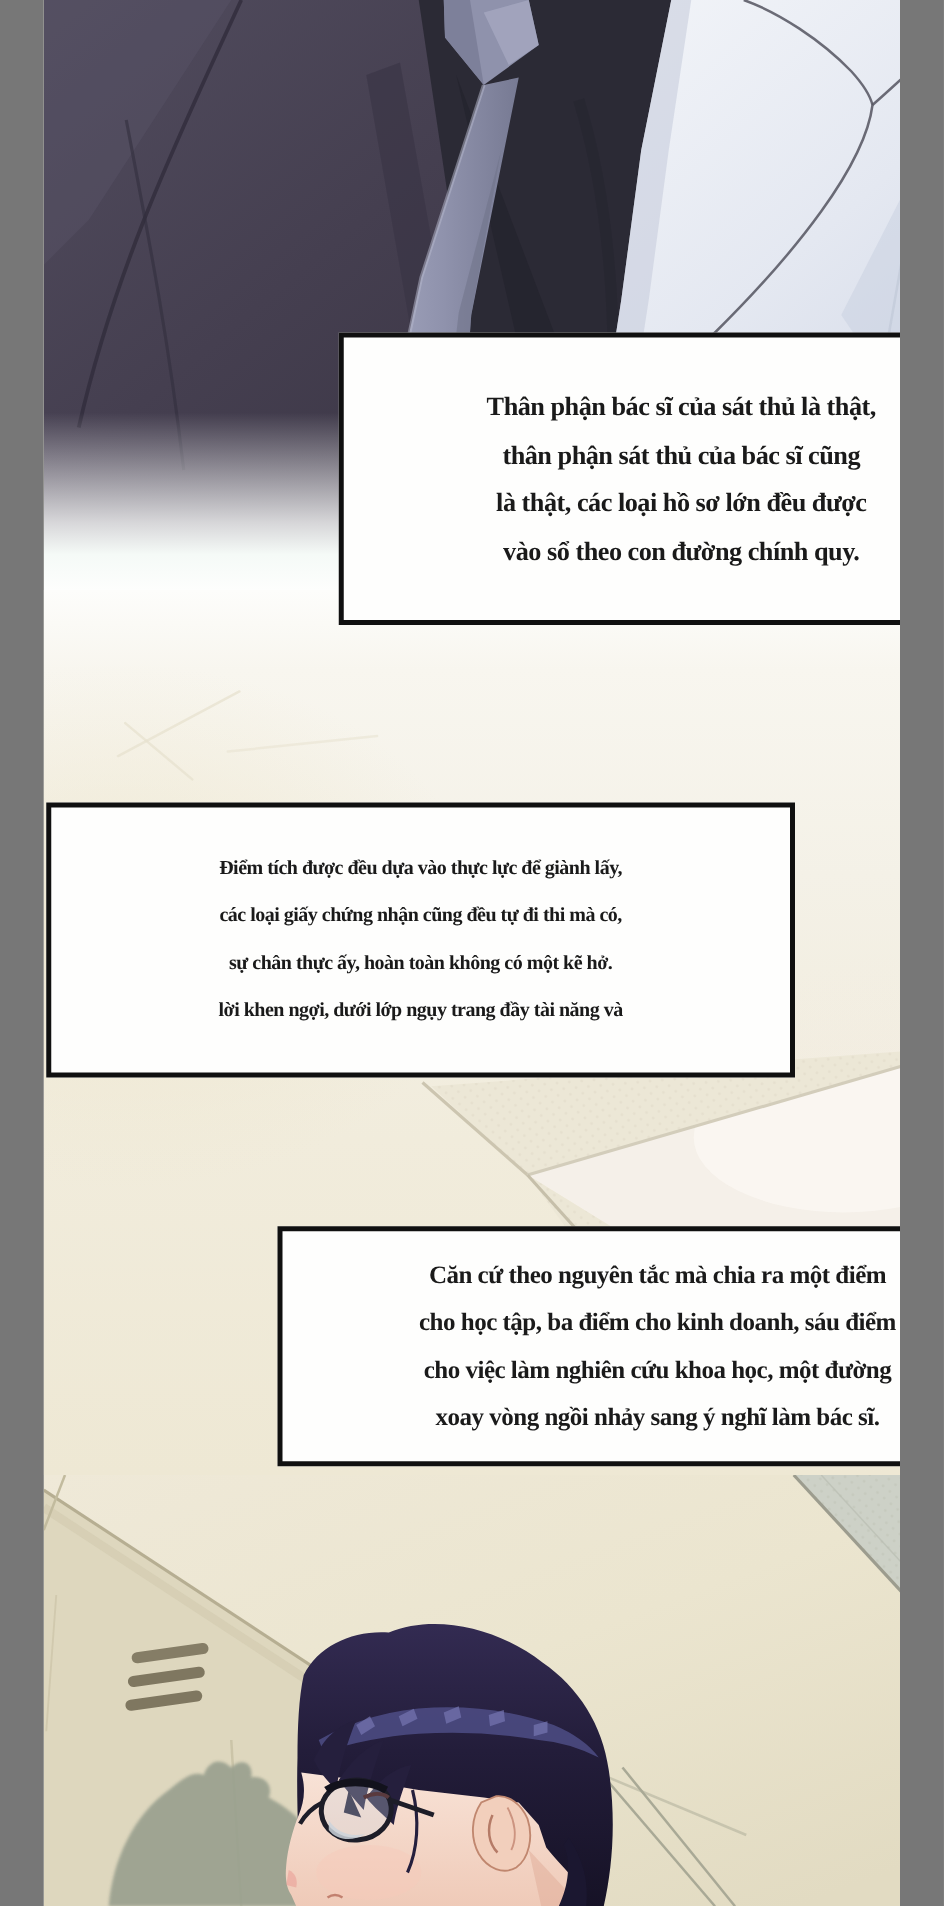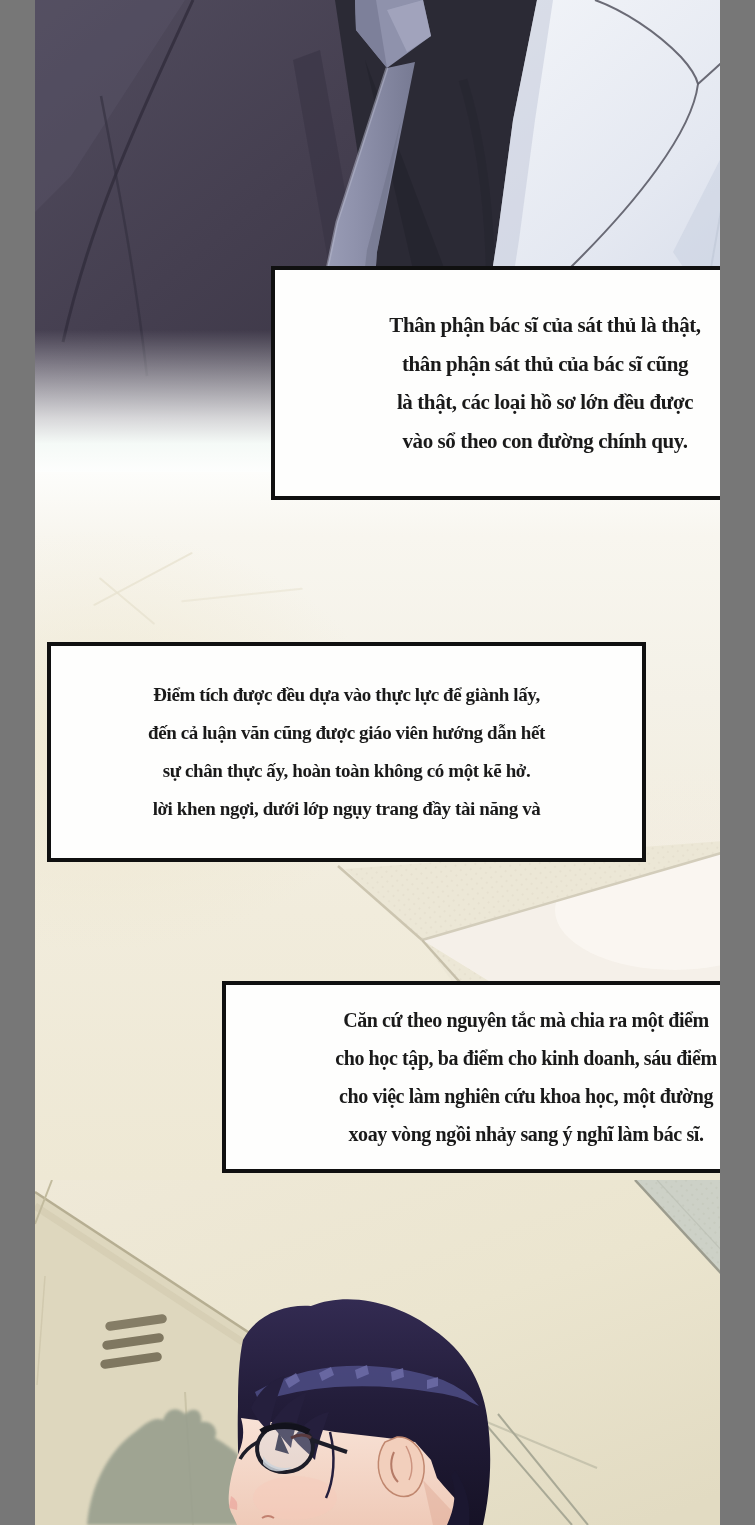--- a/index.html
+++ b/index.html
@@ -21,21 +21,21 @@
   }
   .faintline{position:absolute;height:2px;background:#e7e2cf;opacity:.75;border-radius:1px;}
   .nbox{
     position:absolute;background:#fefefd;border:4px solid #101010;
     display:flex;flex-direction:column;justify-content:center;
     color:#1a1a1a;font-weight:bold;text-align:center;z-index:5;
     letter-spacing:-0.4px;
   }
   .nbox .line{white-space:nowrap;}
   .nbox1{left:236px;top:266px;width:540px;height:226px;font-size:21px;line-height:38.5px;}
-  .nbox2{left:12px;top:642px;width:591px;height:212px;font-size:19px;line-height:38px;}
+  .nbox2{left:2px;top:642px;width:591px;height:212px;font-size:16px;line-height:38px;}
   .nbox3{left:187px;top:981px;width:600px;height:184px;font-size:20px;line-height:38px;}
 </style>
 </head>
 <body>
 
 <div class="page">
 
   <svg class="art art-top" width="755" height="472" viewBox="0 0 755 472">
     <defs>
       <linearGradient id="gSuitL" x1="0" y1="0" x2="0.7" y2="1">
@@ -214,21 +214,21 @@
 
   <div class="nbox nbox1">
     <div class="line">Thân phận bác sĩ của sát thủ là thật,</div>
     <div class="line">thân phận sát thủ của bác sĩ cũng</div>
     <div class="line">là thật, các loại hồ sơ lớn đều được</div>
     <div class="line">vào sổ theo con đường chính quy.</div>
   </div>
 
   <div class="nbox nbox2">
     <div class="line">Điểm tích được đều dựa vào thực lực để giành lấy,</div>
-    <div class="line">đến cả luận văn cũng được giáo viên hướng dẫn hết</div>
+    <div class="line">các loại giấy chứng nhận cũng đều tự đi thi mà có,</div>
     <div class="line">sự chân thực ấy, hoàn toàn không có một kẽ hở.</div>
     <div class="line">lời khen ngợi, dưới lớp ngụy trang đầy tài năng và</div>
   </div>
 
   <div class="nbox nbox3">
     <div class="line">Căn cứ theo nguyên tắc mà chia ra một điểm</div>
     <div class="line">cho học tập, ba điểm cho kinh doanh, sáu điểm</div>
     <div class="line">cho việc làm nghiên cứu khoa học, một đường</div>
     <div class="line">xoay vòng ngồi nhảy sang ý nghĩ làm bác sĩ.</div>
   </div>

